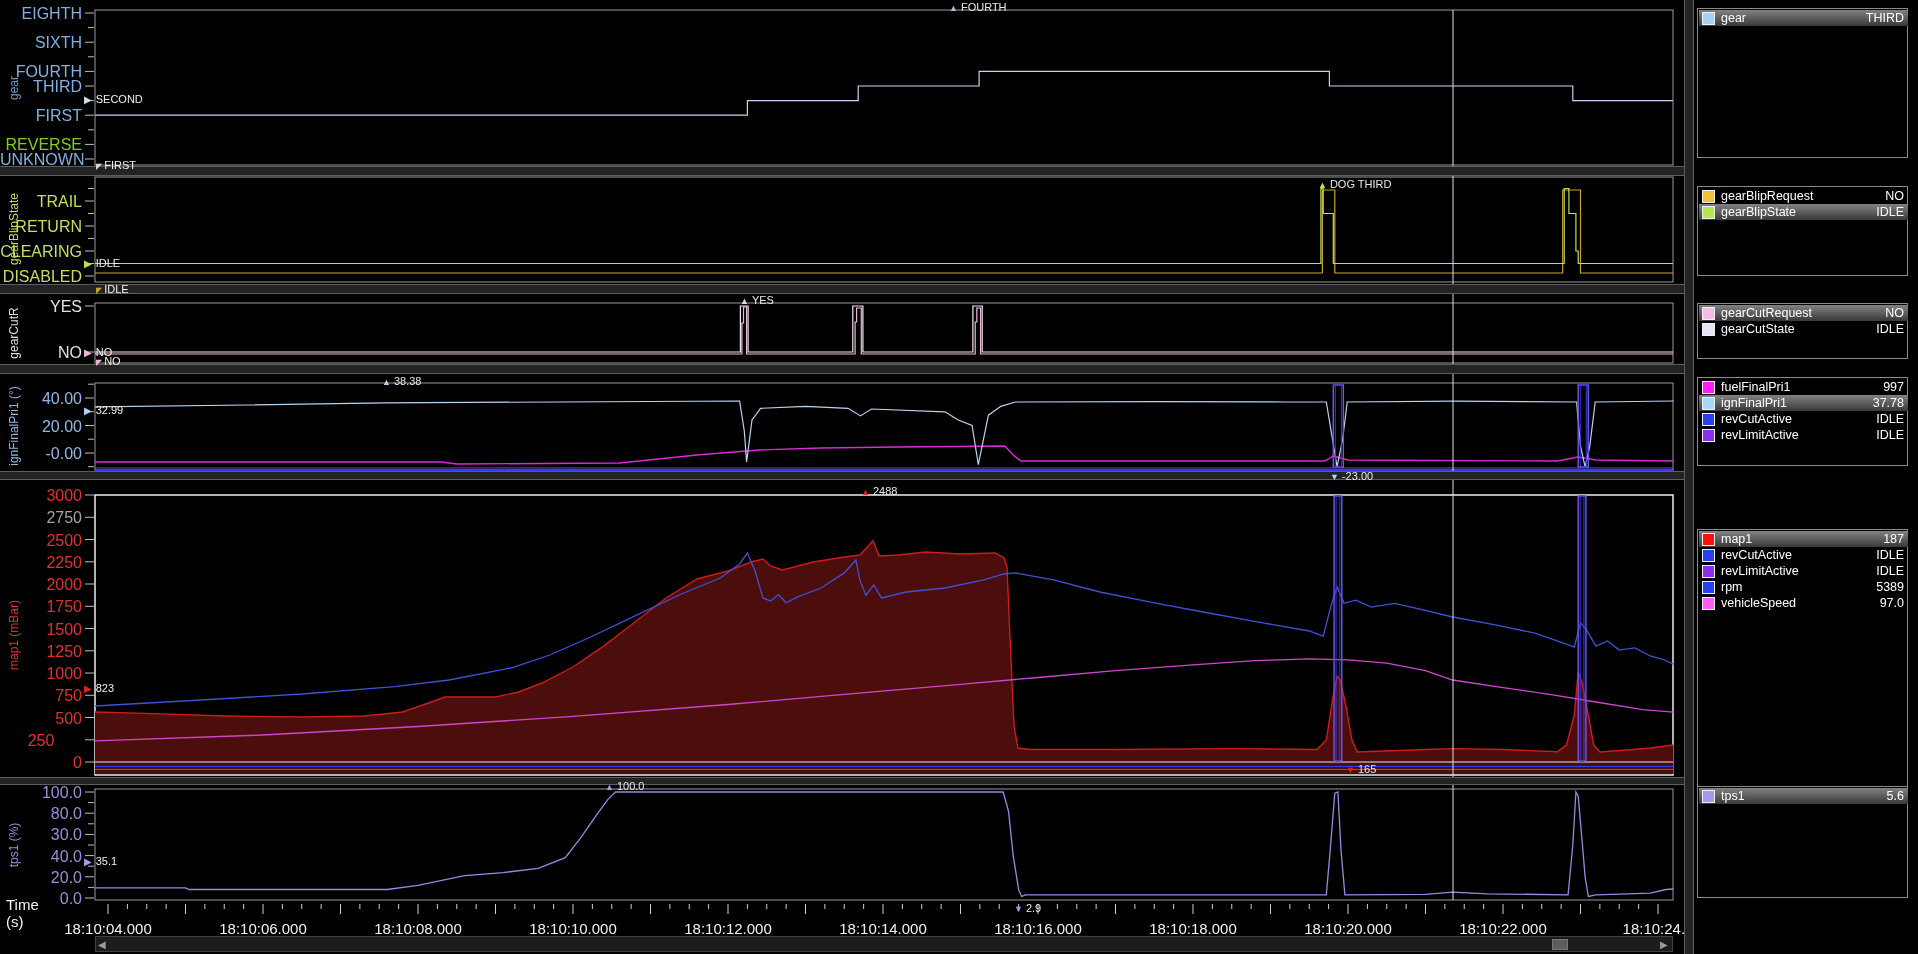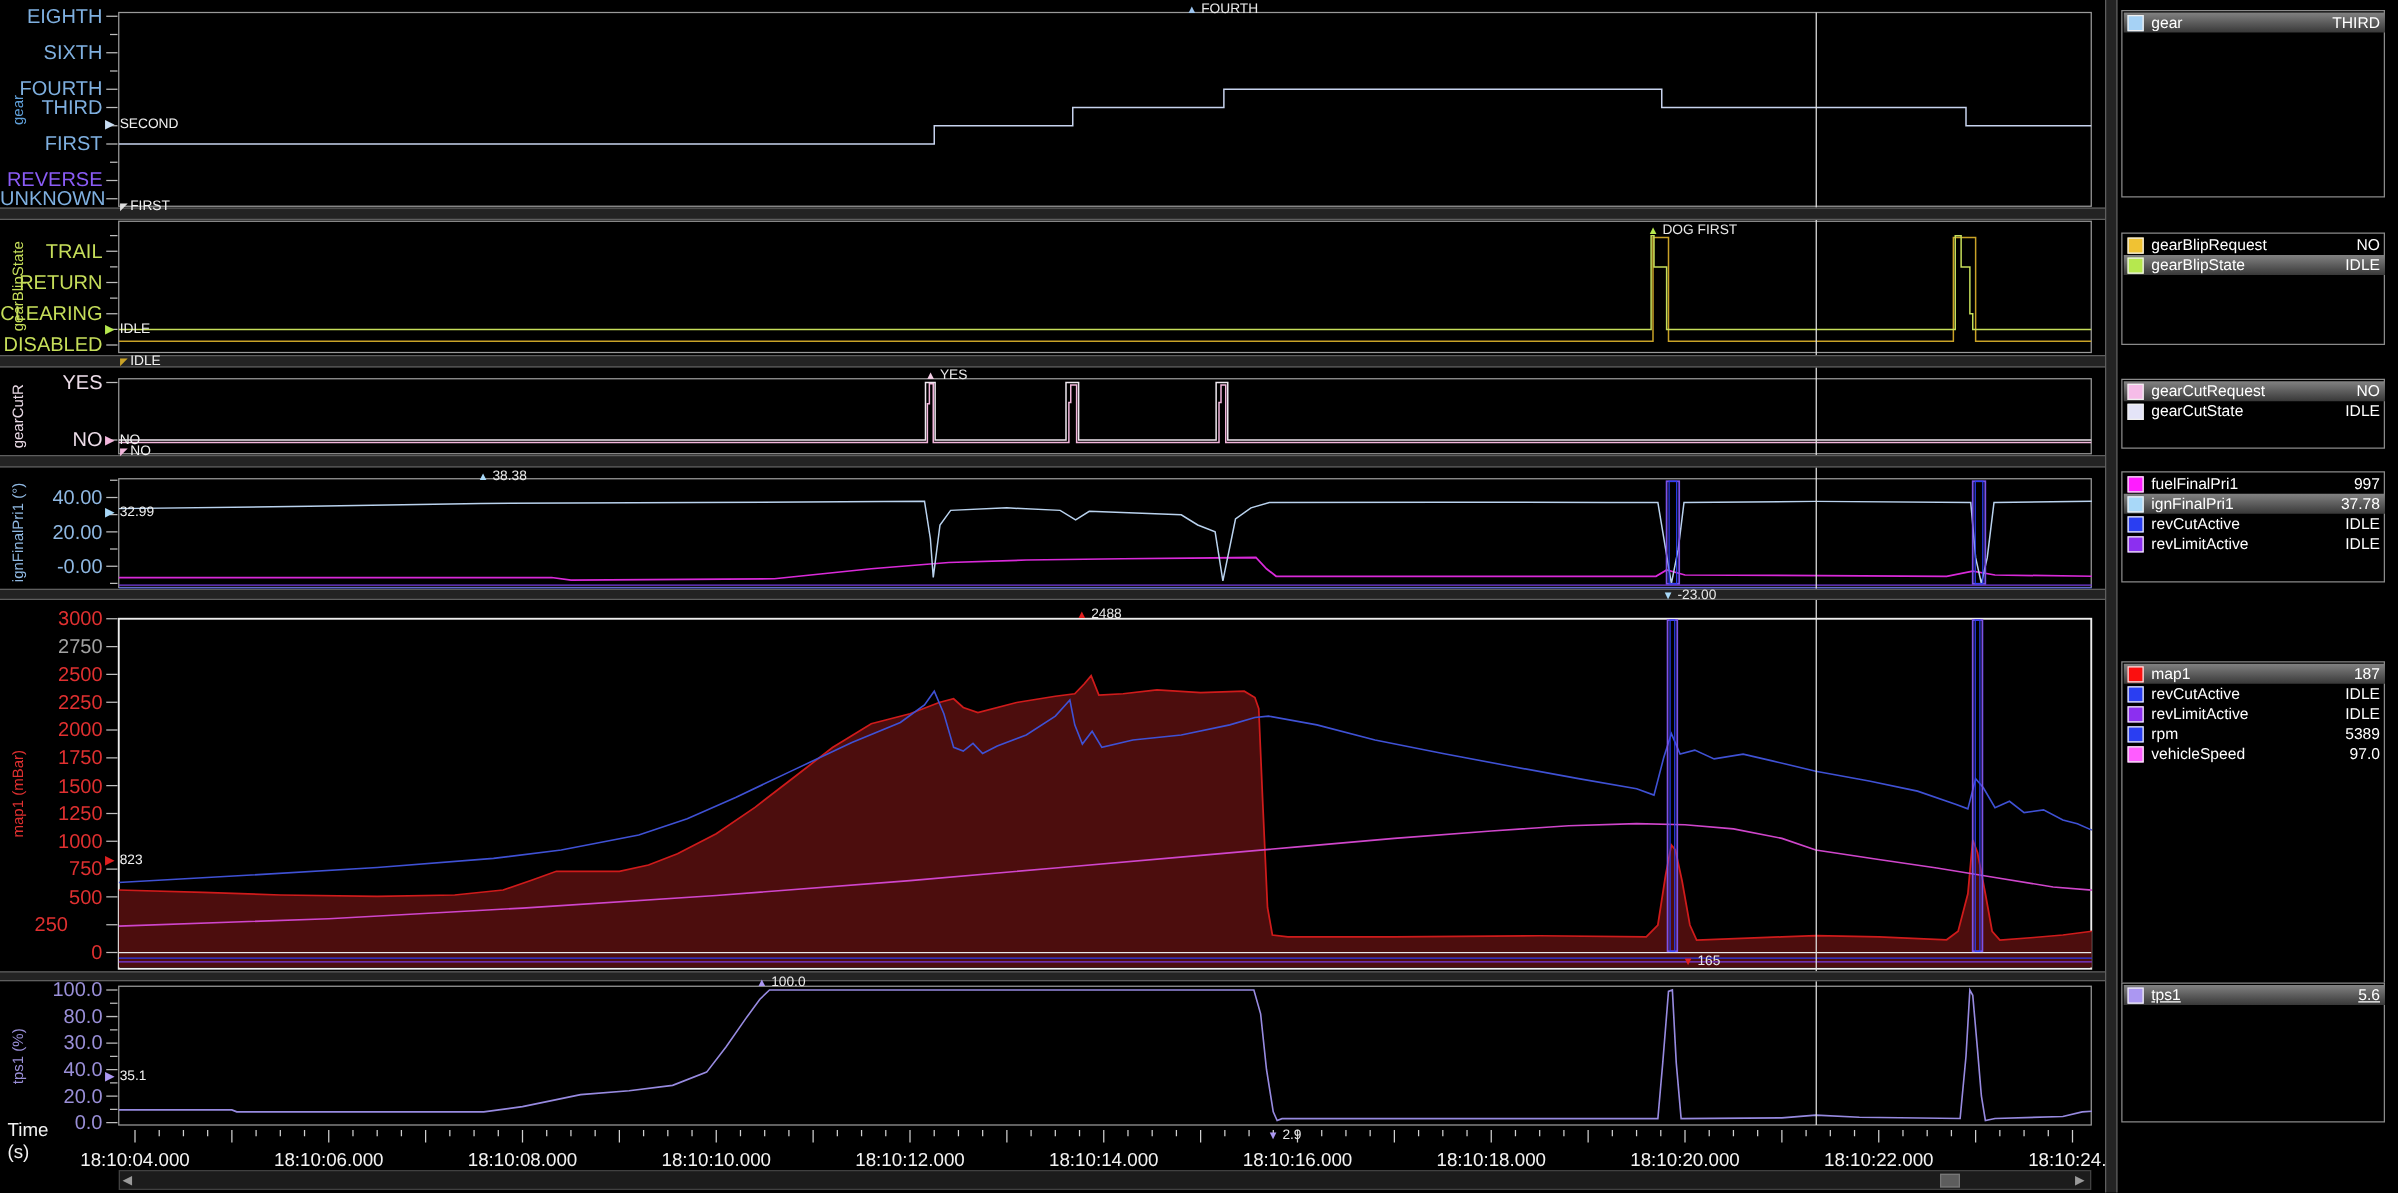--- a/index.html
+++ b/index.html
@@ -242,32 +242,32 @@
       <div class="sep" style="top: 284px; height: 10px;"></div>
       <div class="sep" style="top: 364px; height: 10px;"></div>
       <div class="sep" style="top: 471px; height: 9px;"></div>
       <div class="sep" style="top: 777px; height: 8px;"></div>
       <div class="vgroove" style="left: 1684px; top: 0px; width: 10px; height: 954px;"></div>
       <div class="ylab" style="left: 0px; top: 7px; color: rgb(127, 176, 224);">EIGHTH</div>
       <div class="ylab" style="left: 0px; top: 36.2px; color: rgb(127, 176, 224);">SIXTH</div>
       <div class="ylab" style="left: 0px; top: 65.4px; color: rgb(127, 176, 224);">FOURTH</div>
       <div class="ylab" style="left: 0px; top: 80px; color: rgb(127, 176, 224);">THIRD</div>
       <div class="ylab" style="left: 0px; top: 109.2px; color: rgb(127, 176, 224);">FIRST</div>
-      <div class="ylab" style="left: 0px; top: 138.4px; color: #8b5cf6;">REVERSE</div>
+      <div class="ylab" style="left: 0px; top: 138.4px; color: #84cc16;">REVERSE</div>
       <div class="ylab" style="left: 0px; top: 153px; color: rgb(127, 176, 224);">UNKNOWN</div>
       <div class="vtitle" style="left: 14px; top: 88px; color: rgb(95, 159, 216);">gear</div>
       <div class="anno" style="left: 949px; top: 2px;"><span class="tri" style="color: rgb(156, 196, 238);">▲</span><span>FOURTH</span></div>
       <div class="edgemk" style="left: 84px; top: 94px;"><span class="tri" style="color: rgb(200, 221, 242);">▶</span><span>SECOND</span></div>
       <div class="flag" style="left: 96px; top: 160px;"><span class="tri" style="color: rgb(220, 220, 220);">◤</span><span>FIRST</span></div>
       <div class="ylab" style="left: 0px; top: 195px; color: rgb(198, 222, 90);">TRAIL</div>
       <div class="ylab" style="left: 0px; top: 220px; color: rgb(198, 222, 90);">RETURN</div>
       <div class="ylab" style="left: 0px; top: 245px; color: rgb(198, 222, 90);">CLEARING</div>
       <div class="ylab" style="left: 0px; top: 270px; color: rgb(198, 222, 90);">DISABLED</div>
       <div class="vtitle" style="left: 14px; top: 229px; color: rgb(198, 222, 90);">gearBlipState</div>
-      <div class="anno" style="left: 1318px; top: 179px;"><span class="tri" style="color: rgb(182, 232, 78);">▲</span><span>DOG FIRST</span></div>
+      <div class="anno" style="left: 1318px; top: 179px;"><span class="tri" style="color: rgb(182, 232, 78);">▲</span><span>DOG THIRD</span></div>
       <div class="edgemk" style="left: 84px; top: 258px;"><span class="tri" style="color: rgb(182, 232, 78);">▶</span><span>IDLE</span></div>
       <div class="flag" style="left: 96px; top: 284px;"><span class="tri" style="color: rgb(201, 162, 39);">◤</span><span>IDLE</span></div>
       <div class="ylab" style="left: 0px; top: 300px; color: rgb(236, 220, 232);">YES</div>
       <div class="ylab" style="left: 0px; top: 346px; color: rgb(236, 220, 232);">NO</div>
       <div class="vtitle" style="left: 14px; top: 333px; color: rgb(232, 216, 228);">gearCutR</div>
       <div class="anno" style="left: 740px; top: 295px;"><span class="tri" style="color: rgb(242, 204, 228);">▲</span><span>YES</span></div>
       <div class="edgemk" style="left: 84px; top: 347px;"><span class="tri" style="color: rgb(242, 182, 220);">▶</span><span>NO</span></div>
       <div class="flag" style="left: 96px; top: 356px;"><span class="tri" style="color: rgb(242, 182, 220);">◤</span><span>NO</span></div>
       <div class="ylab" style="left: 0px; top: 392px; color: rgb(143, 184, 226);">40.00</div>
       <div class="ylab" style="left: 0px; top: 419.5px; color: rgb(143, 184, 226);">20.00</div>
@@ -396,21 +396,21 @@
           <span class="sblabel">rpm</span>
           <span class="sbvalue">5389</span>
         </div>
         <div class="sbrow" style="top: 65px; width: 209px;">
           <span class="swatch" style="background: rgb(255, 92, 255);"></span>
           <span class="sblabel">vehicleSpeed</span>
           <span class="sbvalue">97.0</span>
         </div>
       </div>
       <div class="sbpanel" style="left: 1697px; top: 786px; width: 211px; height: 112px;">
-        <div class="sbrow sel" style="top: 1px; width: 209px; text-decoration: underline;">
+        <div class="sbrow sel" style="top: 1px; width: 209px;">
           <span class="swatch" style="background: rgb(171, 151, 242);"></span>
           <span class="sblabel">tps1</span>
           <span class="sbvalue">5.6</span>
         </div>
       </div>
     </div>
   <div id="scrollbar">
       <div id="scroll-track" style="left: 95px; top: 936px; width: 1578px; height: 16px;"></div>
       <div class="sarrow" style="left: 98px; top: 939px;">◀</div>
       <div class="sarrow" style="left: 1660px; top: 939px;">▶</div>

